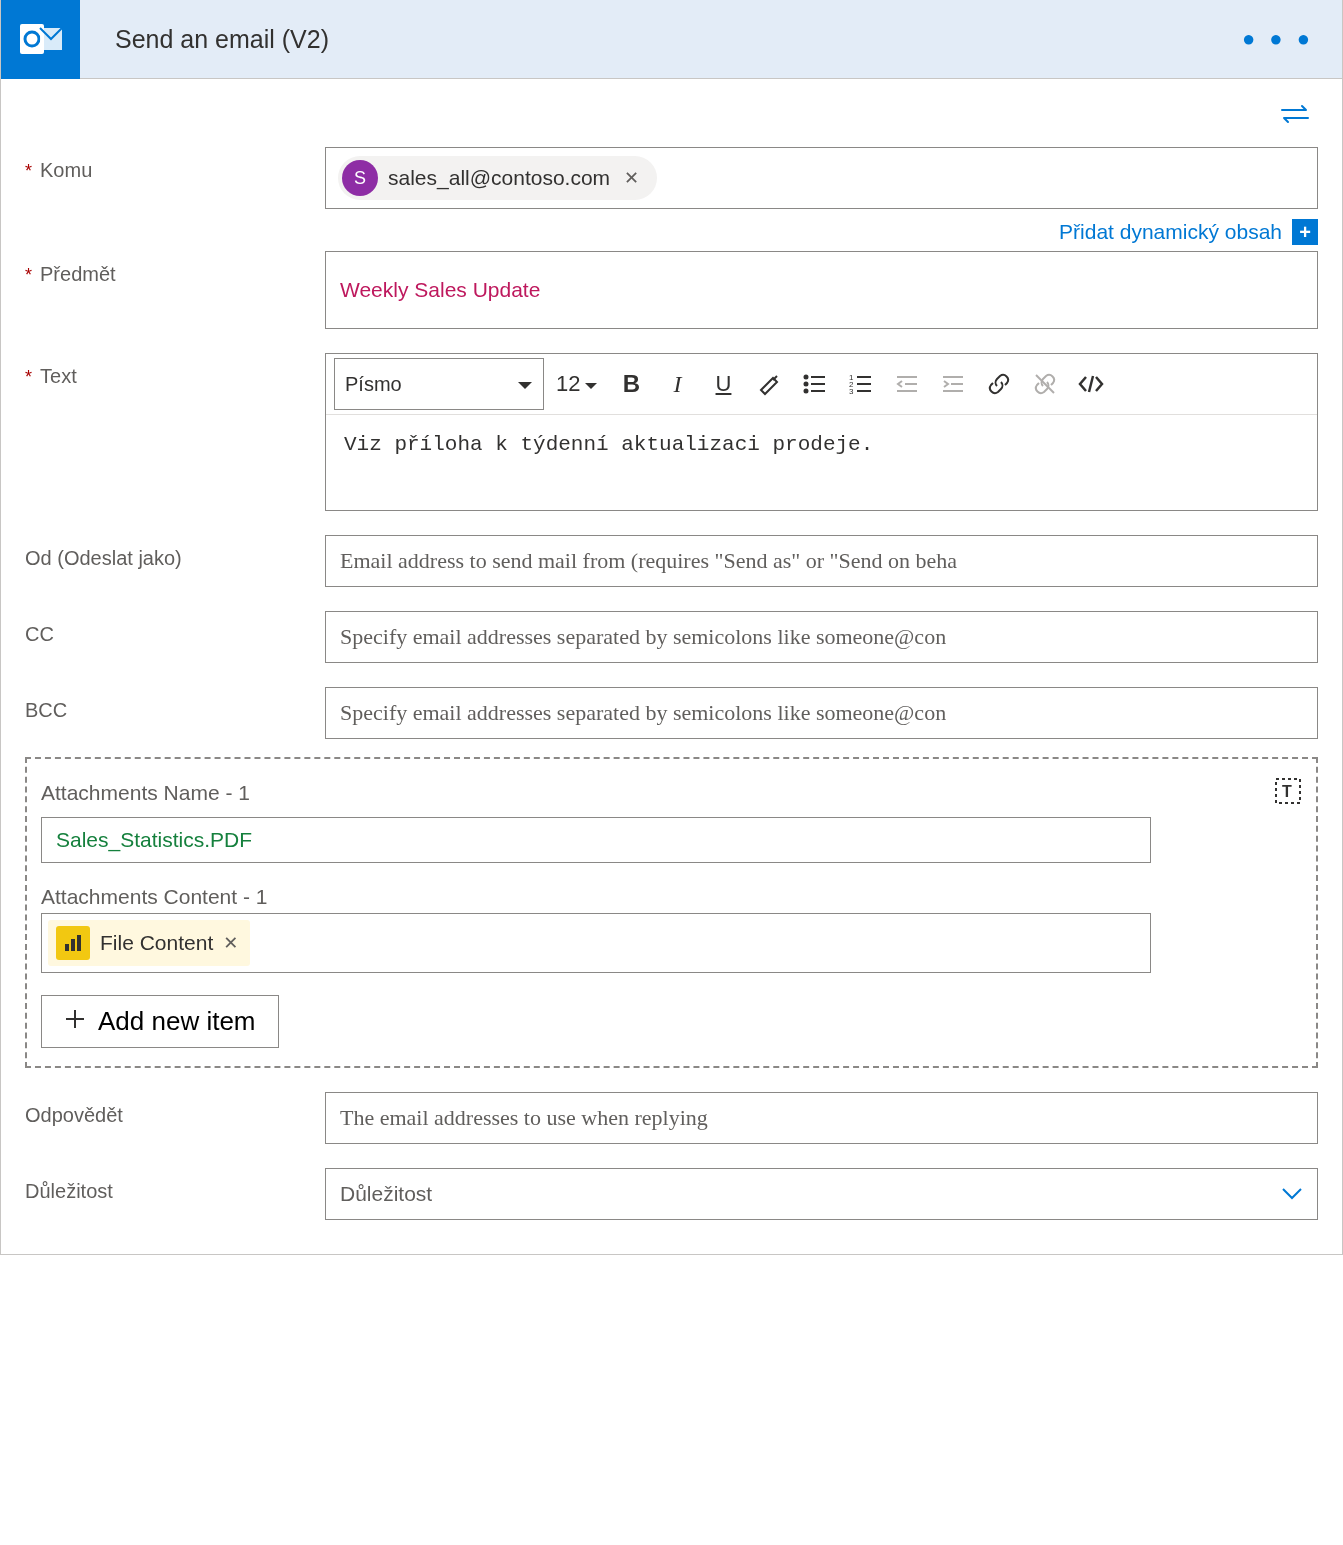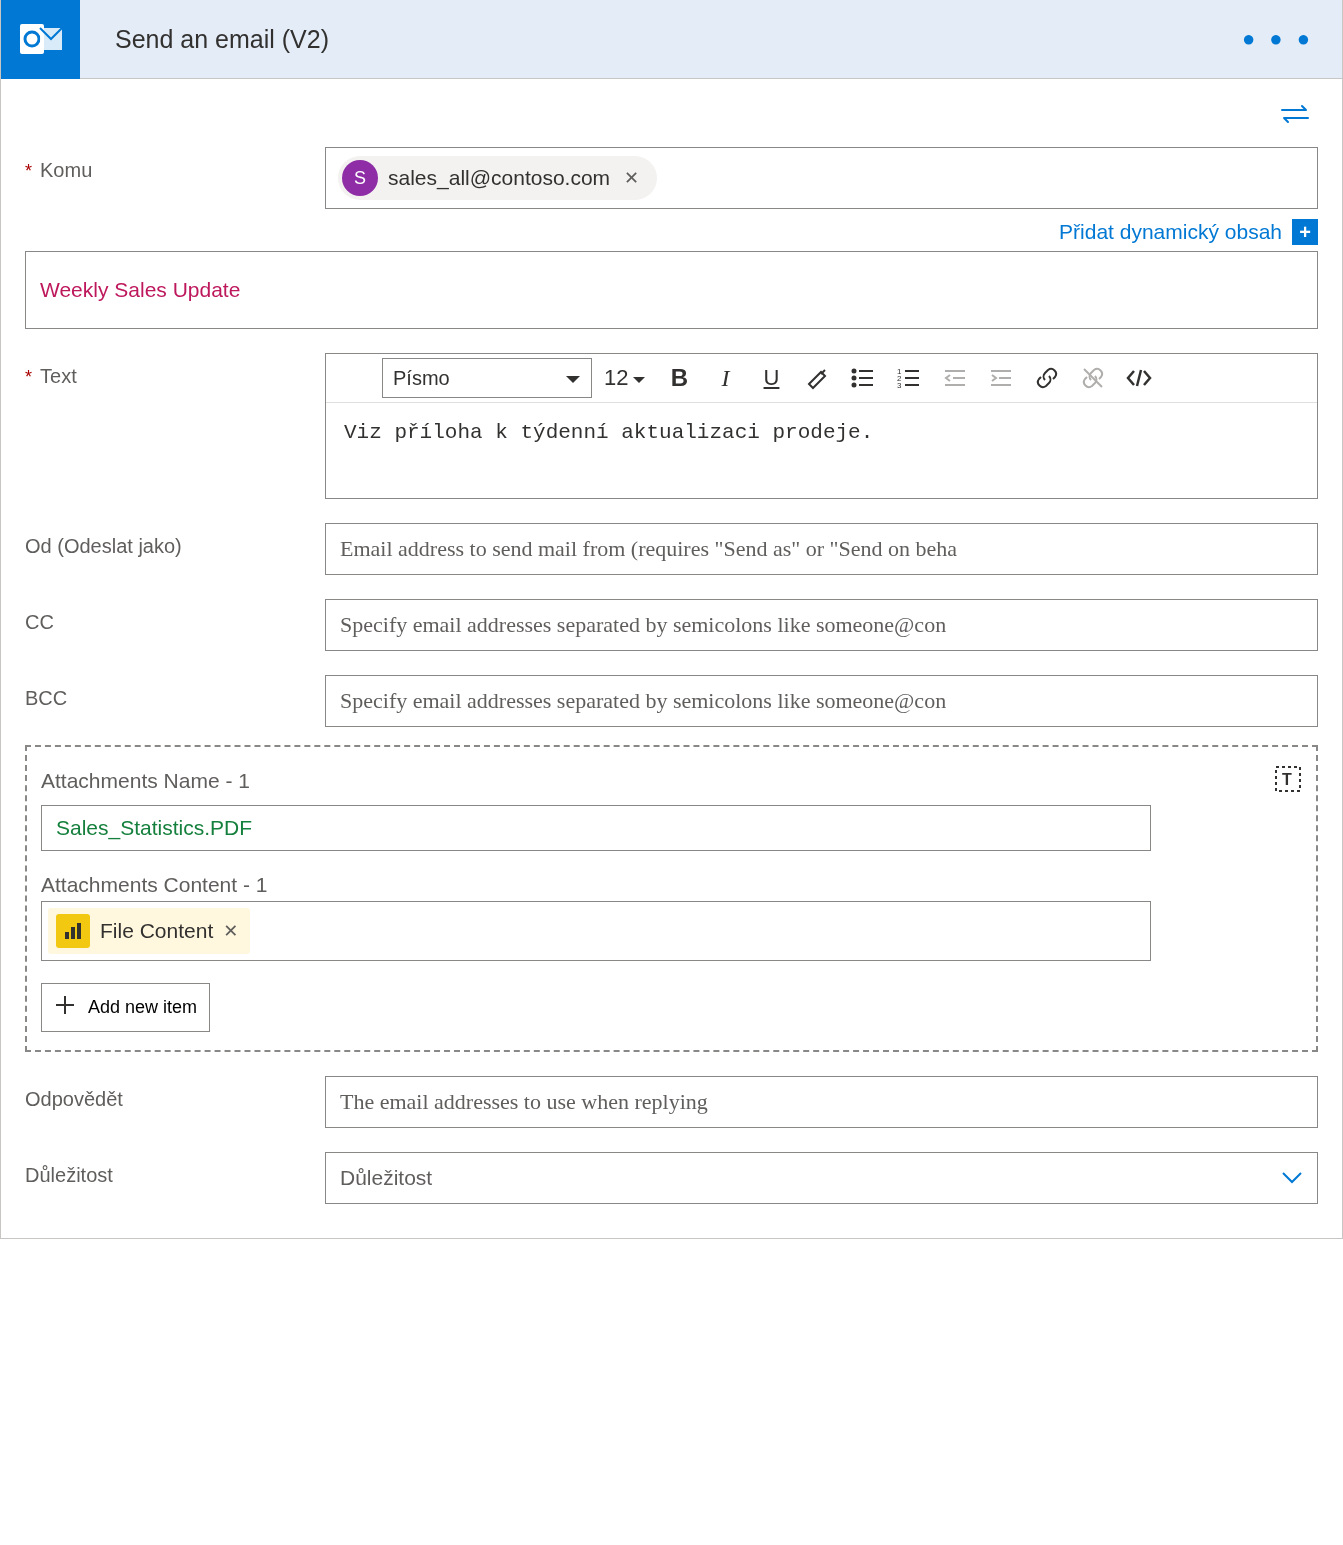--- a/index.html
+++ b/index.html
@@ -151,28 +151,27 @@
   .rte-wrap { border: 1px solid #8a8886; }
   .rte-toolbar {
     display: flex;
     align-items: center;
     border-bottom: 1px solid #e1dfdd;
     padding: 4px 8px;
     gap: 4px;
   }
   .rte-font {
     border: 1px solid #8a8886;
-    height: 40px;
+    height: 52px;
     display: flex;
     align-items: center;
     justify-content: space-between;
     padding: 0 10px;
     font-size: 20px;
     min-width: 210px;
-    margin-left: 48px;
   }
   .rte-size {
     display: flex;
     align-items: center;
     padding: 0 8px;
     font-size: 22px;
     gap: 4px;
   }
   .tb-btn {
     width: 42px;
@@ -237,22 +236,22 @@
     align-items: center;
     justify-content: center;
   }
   .token-label { font-size: 21px; }
   .token-close { font-size: 18px; color: #605e5c; cursor: pointer; }
   .add-item-btn {
     border: 1px solid #8a8886;
     display: inline-flex;
     align-items: center;
     gap: 12px;
-    padding: 10px 12px;
-    font-size: 18px;
+    padding: 10px 22px;
+    font-size: 26px;
     cursor: pointer;
     background: #fff;
   }
   .select-box {
     border: 1px solid #8a8886;
     min-height: 52px;
     width: 100%;
     padding: 10px 14px;
     display: flex;
     align-items: center;
@@ -311,20 +310,21 @@
           </span>
         </div>
         <div class="dyn-row">
           <span class="dyn-link">Přidat dynamický obsah</span>
           <span class="dyn-badge">+</span>
         </div>
       </div>
     </div>
 
     <div class="form-row">
+      <div class="form-label required">Předmět</div>
       <div class="form-control">
         <div class="input-text">Weekly Sales Update</div>
       </div>
     </div>
 
     <div class="form-row">
       <div class="form-label required">Text</div>
       <div class="form-control">
         <div class="rte-wrap">
           <div class="rte-toolbar">

